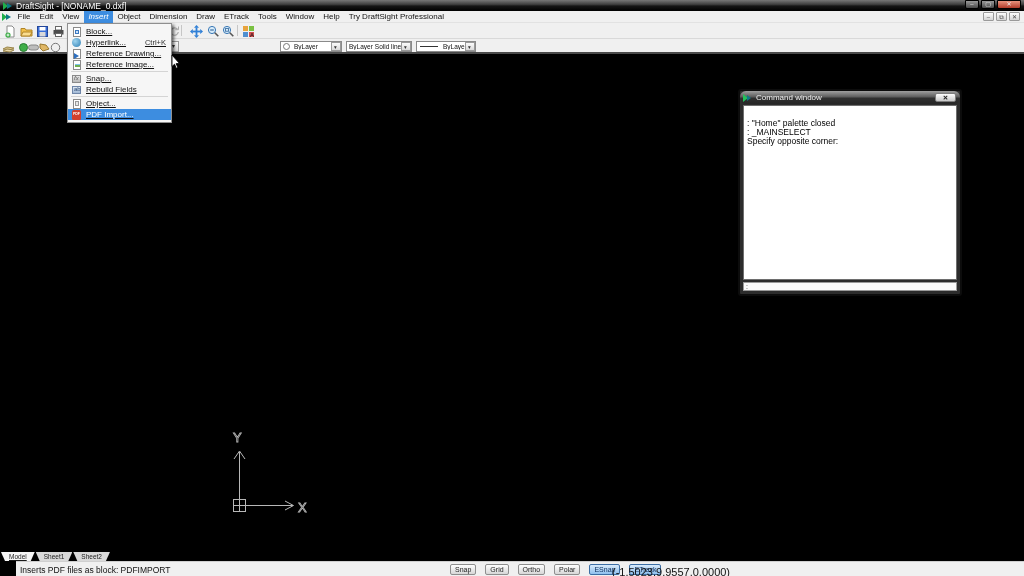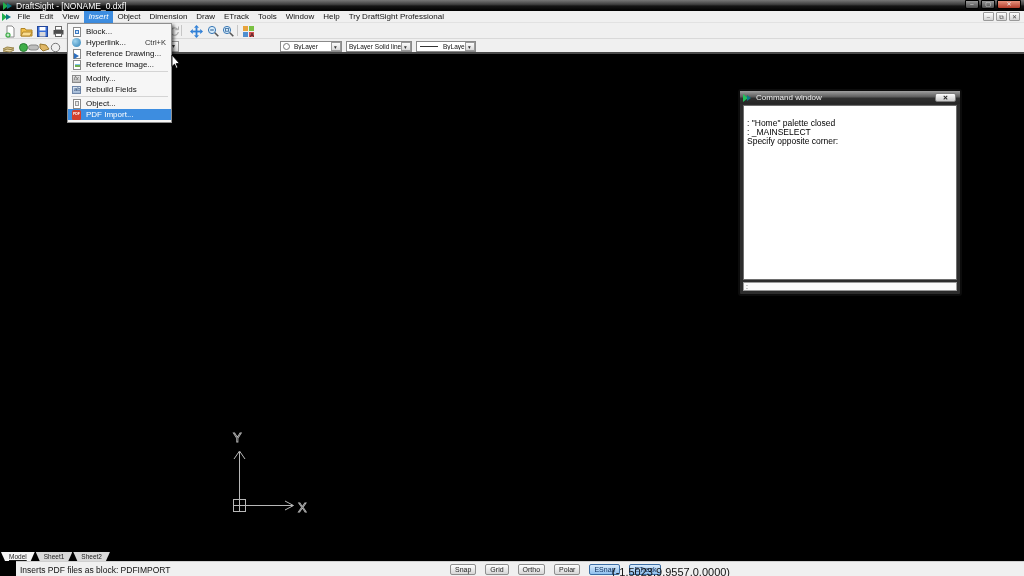--- a/index.html
+++ b/index.html
@@ -59,21 +59,21 @@
     background:linear-gradient(#fbfbfb,#d9d9d9); font-size:5.5px; line-height:8px; text-align:center; color:#333;}
   .combo .swatch { width:7px; height:7px; border:1px solid #777; border-radius:50%;
     background:#fff; margin:0 2px; flex:none; }
   .combo .lw { width:18px; height:1px; background:#333; margin:0 3px 0 3px; flex:none;}
   
   .canvas { position:absolute; left:0; top:54px; width:1024px; height:498px; background:#000; }
   
   .popup {
     position:absolute; left:67px; top:23px; width:105px; z-index:10;
     background:#f6f6f6; border:1px solid #8f8f8f; box-shadow:2px 2px 3px rgba(0,0,0,.6);
-    padding:2px 0; font-size:8px; color:#111;
+    padding:2px 0; font-size:8px; color:#111;text-decoration:underline;
   }
   .mi { height:11px; display:flex; align-items:center; padding:0 2px; }
   .mi .mic { width:10px; height:10px; margin:0 4px 0 2px; flex:none; position:relative;}
   .mi .mil { flex:1; white-space:nowrap; }
   .mi .mis { font-size:7.5px; color:#333; padding-right:3px; }
   .mi.hl { background:#3d8de0; color:#fff; }
   .mi.hl .mis { color:#eaf2ff; }
   .msep { height:1px; background:#d4d4d4; margin:1px 3px; }
   
   .ic-page { position:absolute; left:1px; top:0; width:8px; height:10px; background:#fff; border:1px solid #8a8a8a; }
@@ -89,21 +89,21 @@
   .i-object .ic-mark { left:2.5px; top:2.5px; width:4px; height:4.5px; border:1px solid #999; background:#e8e8e8;}
   .i-pdf { background:#d23f2e; border-radius:1.5px; width:9px; height:10px; top:0;}
   .i-pdf::after { content:"PDF"; position:absolute; left:0; top:2.5px; width:9px; text-align:center;
     font-size:3.5px; color:#fff; font-weight:bold; letter-spacing:0; }
   
   .cmdwin { position:absolute; left:738px; top:89px; width:224px; height:207px; z-index:5;
     background:#2c2c2c; border:2px solid #0c0c0c; border-radius:3px;
     box-shadow:0 0 4px rgba(0,0,0,.8); }
   .cw-title { position:absolute; left:0; top:0; right:0; height:13px;
     background:linear-gradient(180deg,#a0a0a0,#5d5d5d 45%,#303030 55%,#262626);
-    display:flex; align-items:center; color:#f0f0f0; font-size:8px; border-radius:0;}
+    display:flex; align-items:center; color:#f0f0f0; font-size:8px; border-radius:6px;}
   .cw-icon { width:9px; height:8px; margin:0 4px 0 3px; position:relative; }
   .cw-icon::before { content:""; position:absolute; left:0; top:0;
     border-left:5px solid #24c05a; border-top:4px solid transparent; border-bottom:4px solid transparent;}
   .cw-icon::after { content:""; position:absolute; left:4px; top:1px;
     border-left:4px solid #0e7a86; border-top:3px solid transparent; border-bottom:3px solid transparent;}
   .cw-close { position:absolute; right:4px; top:2px; width:21px; height:9px;
     border:1px solid #7e7e7e; border-radius:2px; background:linear-gradient(#fdfdfd,#c9c9c9);
     color:#222; font-size:6.5px; line-height:8px; text-align:center; font-weight:bold; }
   .cw-body { position:absolute; left:3px; right:3px; top:14px; bottom:14px;
     background:#fff; border:1px solid #6e6e6e; padding:13px 0 0 3px;
@@ -331,21 +331,21 @@
           <span class="ic-mark"></span>
         </span>
       <span class="mil">Reference Image...</span>
       <span class="mis"></span>
     </div>
     <div class="msep"></div>
     <div class="mi">
       <span class="mic">
           <span class="ic-mark i-field" style="position:absolute;left:0"></span>
         </span>
-      <span class="mil">Modify...</span>
+      <span class="mil">Snap...</span>
       <span class="mis"></span>
     </div>
     <div class="mi">
       <span class="mic">
           <span class="ic-mark i-rebuild" style="position:absolute;left:0"></span>
         </span>
       <span class="mil">Rebuild Fields</span>
       <span class="mis"></span>
     </div>
     <div class="msep"></div>

